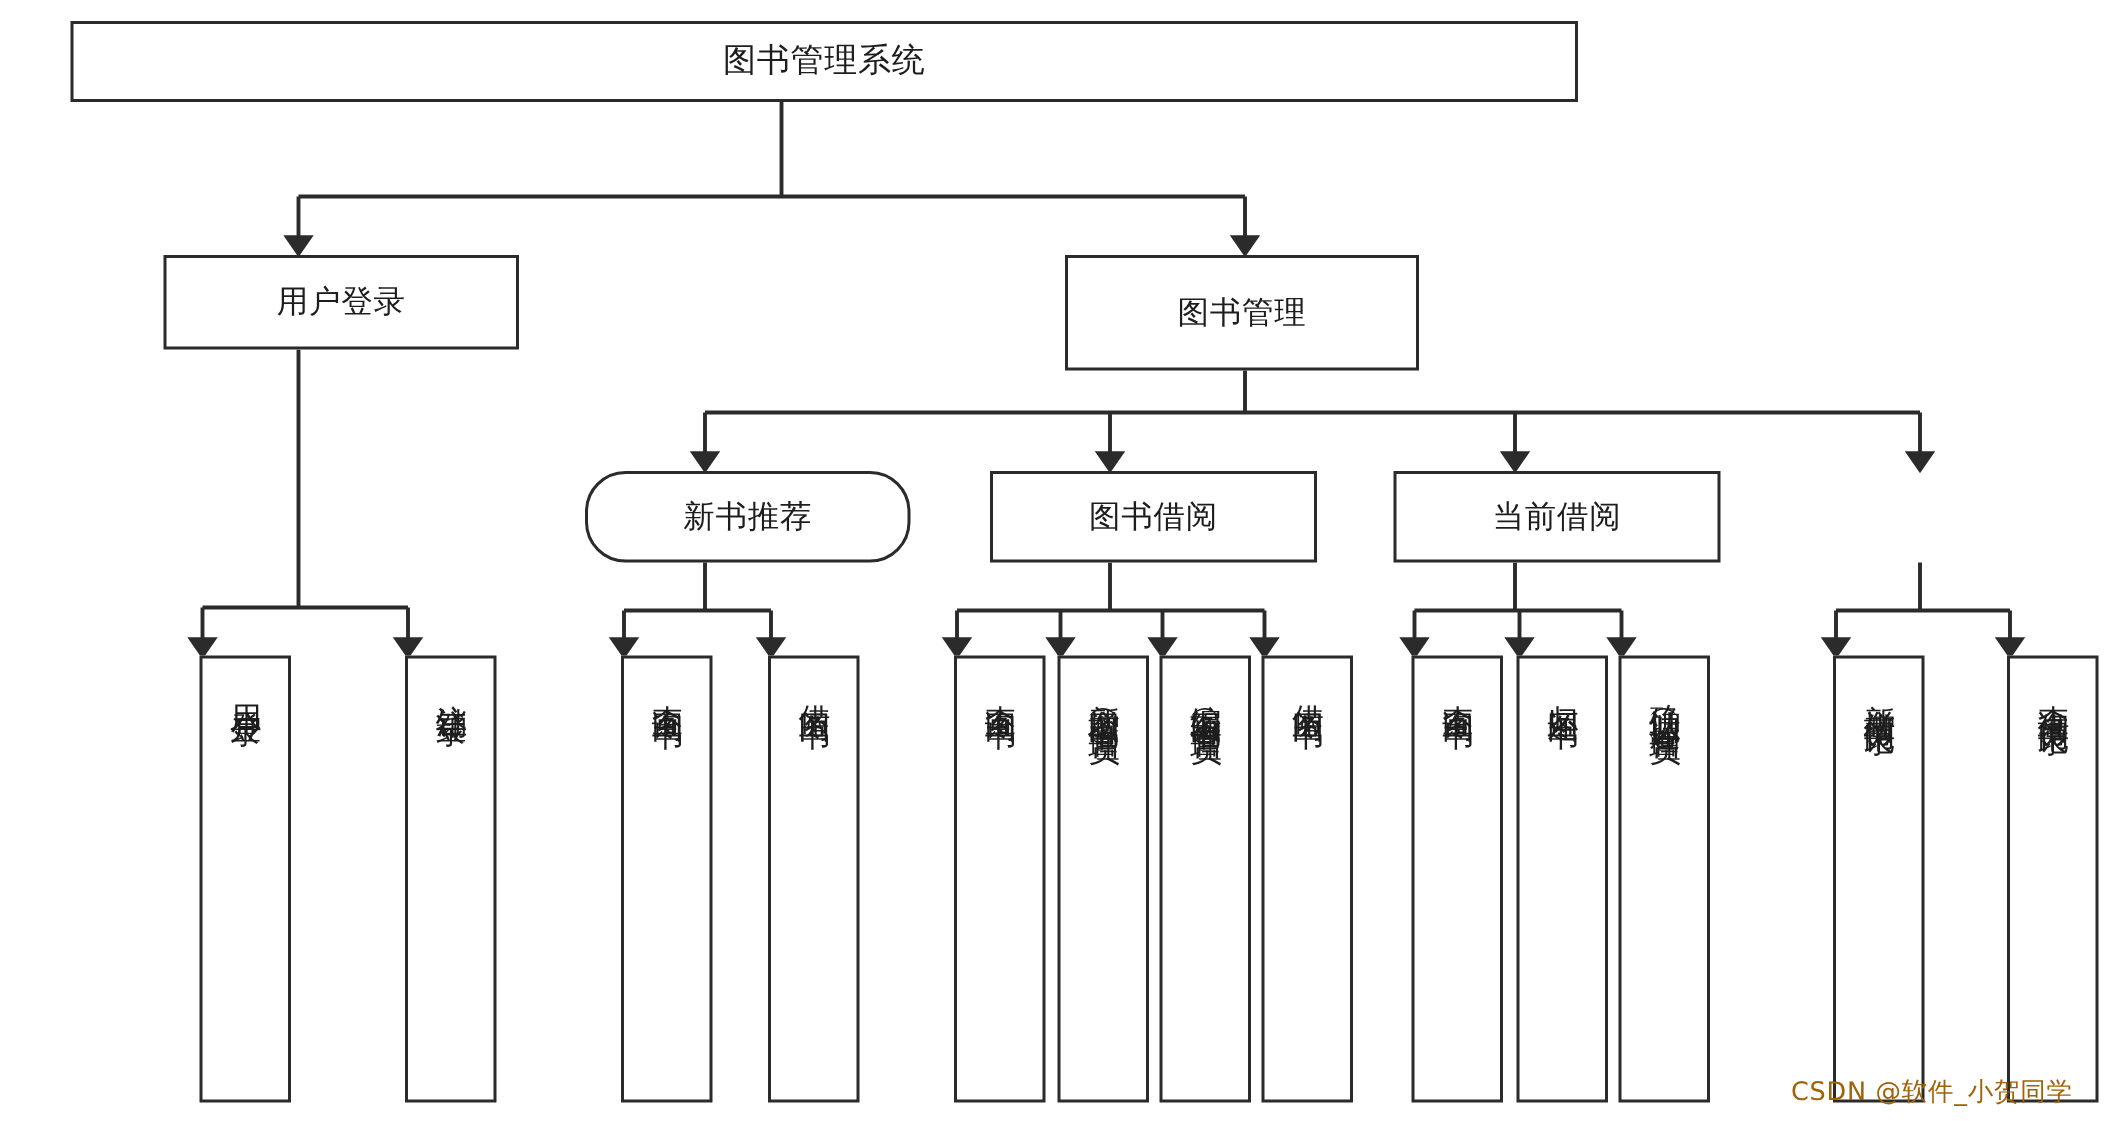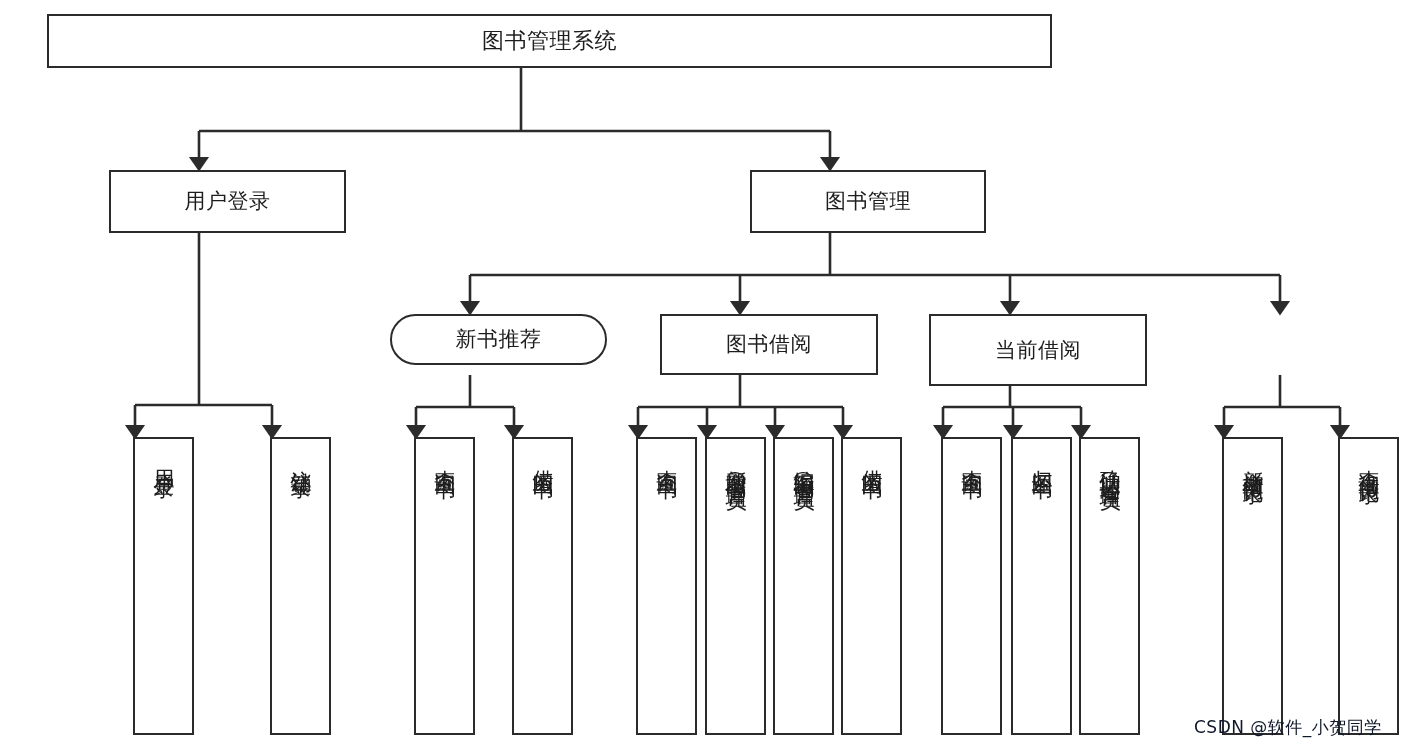--- a/index.html
+++ b/index.html
@@ -57,21 +57,21 @@
   .node.vert .lbl {
     writing-mode: vertical-rl;
     text-orientation: upright;
     font-size: 21px;
     letter-spacing: 3px;
     line-height: 1;
   }
   .watermark {
     position: absolute;
     font-size: 17px;
-    color: #0f172a;
+    color: #a16207;
     white-space: nowrap;
     letter-spacing: 0.5px;
   }
 </style>
 </head>
 <body>
 
 <div id="canvas">
 
   <svg class="edges" viewBox="0 0 1405 747" xmlns="http://www.w3.org/2000/svg">
@@ -124,31 +124,31 @@
     </g>
   </svg>
 
   <div class="node root horiz" style="left:19px; top:14px; width:1005px; height:54px;">
     <span class="lbl">图书管理系统</span>
   </div>
 
   <div class="node horiz" style="left:81px; top:170px; width:237px; height:63px;">
     <span class="lbl">用户登录</span>
   </div>
-  <div class="node horiz" style="left:722px; top:170px; width:236px; height:63px;">
+  <div class="node horiz" style="left:682px; top:170px; width:236px; height:77px;">
     <span class="lbl">图书管理</span>
   </div>
 
-  <div class="node horiz" style="left:362px; top:314px; width:217px; height:51px;border-radius:27px;">
+  <div class="node horiz" style="left:362px; top:314px; width:217px; height:61px;border-radius:27px;">
     <span class="lbl">新书推荐</span>
   </div>
   <div class="node horiz" style="left:632px; top:314px; width:218px; height:61px;">
     <span class="lbl">图书借阅</span>
   </div>
-  <div class="node horiz" style="left:901px; top:314px; width:218px; height:72px;">
+  <div class="node horiz" style="left:901px; top:314px; width:218px; height:61px;">
     <span class="lbl">当前借阅</span>
   </div>
 
   <div class="node vert" style="left:105px; top:437px; width:61px; height:298px;">
     <span class="lbl">用户登录</span>
   </div>
   <div class="node vert" style="left:242px; top:437px; width:61px; height:298px;">
     <span class="lbl">注销登录</span>
   </div>
 

